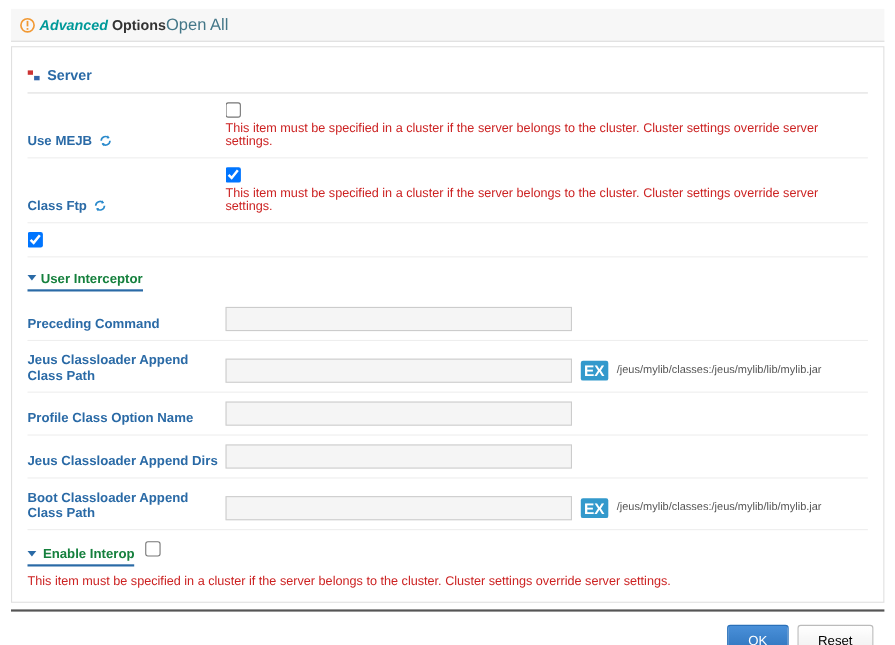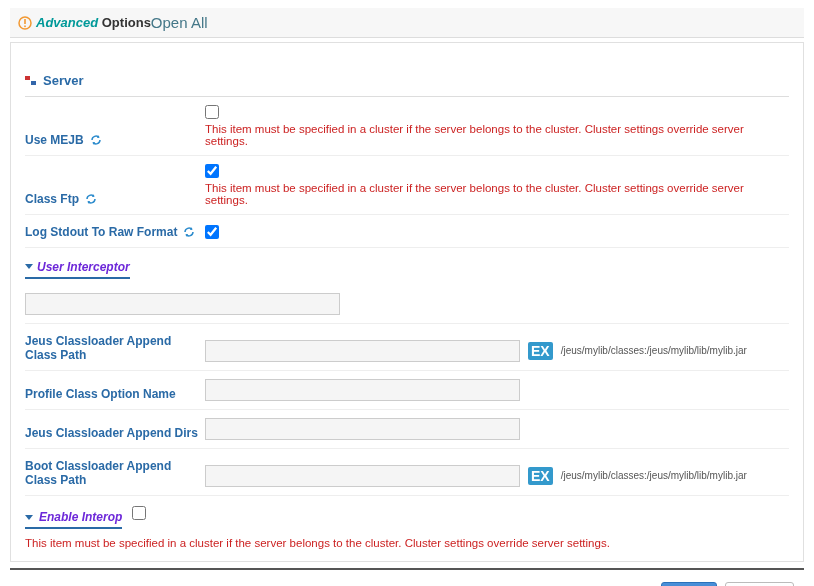--- a/index.html
+++ b/index.html
@@ -6,30 +6,30 @@
 body { font-family: Arial, sans-serif; font-size: 12px; color: #333; background: #fff; }
 .container { width: 814px; padding: 8px 10px; }
 .header-bar { display: flex; justify-content: flex-start; align-items: center; padding: 6px 8px; background: #f7f7f7; border-bottom: 1px solid #ddd; }
 .header-left { display: flex; align-items: center; gap: 4px; }
 .exclaim-icon { width: 14px; height: 14px; display: inline-block; }
 .header-title { font-size: 13px; }
 .advanced { font-style: italic; color: #009999; font-weight: bold; }
 .options { color: #333; font-weight: bold; }
 .open-all { color: #447788; cursor: pointer; font-size: 15px; padding-right: 8px; }
 .panel { border: 1px solid #e0e0e0; margin-top: 4px; padding: 12px 14px; background: #fff; }
-.section-header { display: flex; align-items: center; gap: 6px; padding: 6px 0 8px 0; border-bottom: 1px solid #ddd; margin-top: 12px; }
+.section-header { display: flex; align-items: center; gap: 6px; padding: 6px 0 8px 0; border-bottom: 1px solid #ddd; }
 .server-icon { width: 12px; height: 12px; display: inline-block; }
 .section-title { color: #2a6aa6; font-size: 13px; font-weight: bold; }
 .row { display: flex; border-bottom: 1px solid #eee; padding: 8px 0; align-items: flex-end; }
 .row-label { width: 180px; color: #2a6aa6; font-weight: bold; display: flex; align-items: center; gap: 6px; flex-shrink: 0; padding-top: 2px; }
 .sync-icon { width: 12px; height: 12px; display: inline-block; }
 .row-content { flex: 1; display: flex; flex-direction: column; gap: 4px; }
 .warning-text { color: #cc2222; font-size: 11.5px; }
 .subsection { padding: 10px 0 6px 0; }
-.collapse-toggle { color: #6d28d9; font-weight: bold; display: inline-flex; align-items: center; gap: 4px; cursor: pointer; border-bottom: 2px solid #2a6aa6; padding-bottom: 3px; font-style: italic; }
+.collapse-toggle { color: #15803d; font-weight: bold; display: inline-flex; align-items: center; gap: 4px; cursor: pointer; border-bottom: 2px solid #2a6aa6; padding-bottom: 3px; }
 .tri-down { width: 0; height: 0; border-left: 4px solid transparent; border-right: 4px solid transparent; border-top: 5px solid #2a6aa6; }
 input[type="text"] { width: 315px; height: 22px; border: 1px solid #ccc; background: #f5f5f5; padding: 2px 4px; font-size: 12px; }
 input[type="checkbox"] { width: 14px; height: 14px; }
 .input-row { display: flex; align-items: center; gap: 8px; }
 .ex-badge { background: #3399cc; color: #fff; font-size: 14px; font-weight: bold; padding: 1px 3px; border-radius: 2px; }
 .ex-text { color: #555; font-size: 10px; }
 .enable-interop-row { padding: 10px 0 4px 0; }
 .enable-interop-toggle { display: inline-flex; align-items: center; gap: 6px; justify-content: flex-end; }
 .footer { border-top: 2px solid #555; margin-top: 6px; padding: 12px 10px 4px 0; display: flex; justify-content: flex-end; gap: 8px; }
 .btn { padding: 6px 18px; border: 1px solid #bbb; border-radius: 3px; background: linear-gradient(#fff,#eee); cursor: pointer; font-size: 12px; }
@@ -90,41 +90,36 @@
               <path d="M4 11l-1.5-2.5L5 8z" fill="#2a8acc"></path>
             </svg></span>
       </div>
       <div class="row-content">
         <input type="checkbox" checked="" style="">
         <span class="warning-text">This item must be specified in a cluster if the server belongs to the cluster. Cluster settings override server settings.</span>
       </div>
     </div>
 
     <div class="row">
-      <div class="row-label">
-        <span>Log Stdout To Raw Format</span>
-        <span class="sync-icon"><svg viewBox="0 0 12 12">
-              <path d="M2 6a4 4 0 0 1 7-2.5M10 6a4 4 0 0 1-7 2.5" fill="none" stroke="#2a8acc" stroke-width="1.5"></path>
-              <path d="M8 1l1.5 2.5L7 4z" fill="#2a8acc"></path>
-              <path d="M4 11l-1.5-2.5L5 8z" fill="#2a8acc"></path>
-            </svg></span>
-      </div>
       <div class="row-content">
         <input type="checkbox" checked="" style="">
       </div>
     </div>
 
     <div class="subsection">
       <span class="collapse-toggle">
         <span class="tri-down"></span>
         <span>User Interceptor</span>
       </span>
     </div>
 
     <div class="row">
+      <div class="row-label">
+          <span>Preceding Command</span>
+        </div>
       <div class="row-content">
           <div class="input-row">
             <input type="text" value="" style="">
           </div>
         </div>
     </div>
 
     <div class="row">
       <div class="row-label">
           <span>Jeus Classloader Append Class Path</span>

